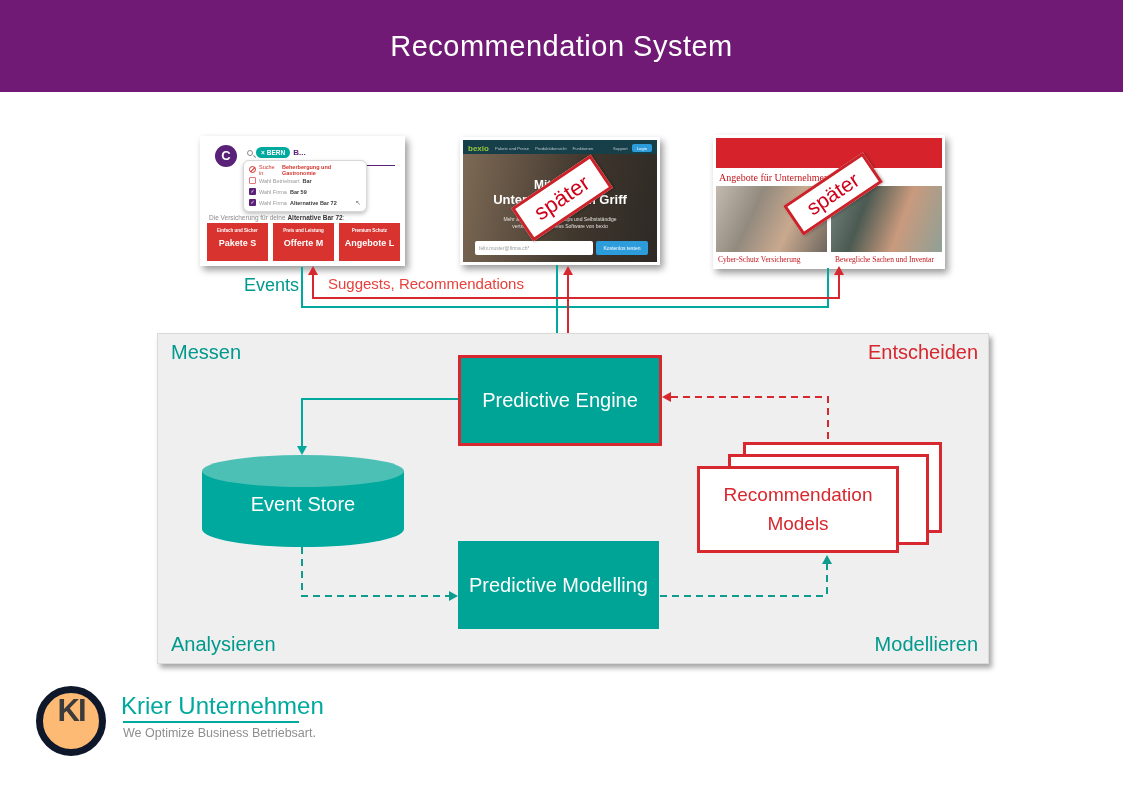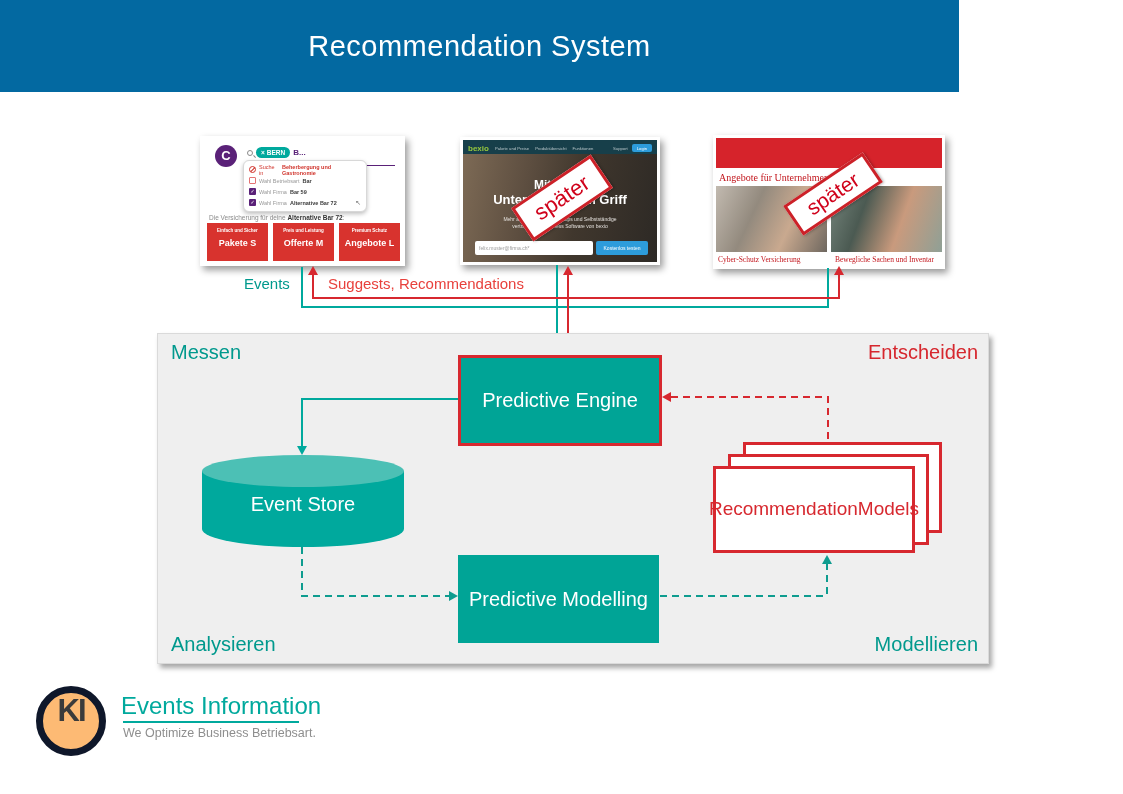--- a/index.html
+++ b/index.html
@@ -1,21 +1,21 @@
 <!DOCTYPE html>
 <html><head>
 <meta charset="utf-8">
 <style>
   * { margin:0; padding:0; box-sizing:border-box; }
   html,body { background:#ffffff; }
   body { font-family:"Liberation Sans", sans-serif; }
   .canvas { position:relative; width:1123px; height:794px; background:#ffffff; overflow:hidden; }
 
   
-  .topbar { position:absolute; left:0; top:0; width:959px; height:92px; background:#0369a1; }
+  .topbar { position:absolute; left:0; top:0; width:1123px; height:92px; background:#701a75; }
   .topbar h1 { position:absolute; left:0; right:0; top:30px; text-align:center; color:#ffffff;
                font-size:29px; font-weight:300; letter-spacing:.5px; }
 
   
   .ln { position:absolute; }
   .h-teal { height:2px; background:#00A99D; }
   .v-teal { width:2px;  background:#00A99D; }
   .h-red  { height:2px; background:#D7282F; }
   .v-red  { width:2px;  background:#D7282F; }
   .dash-h-red  { height:2px; background:repeating-linear-gradient(90deg,#D7282F 0 7px,transparent 7px 12px); }
@@ -23,21 +23,21 @@
   .dash-h-teal { height:2px; background:repeating-linear-gradient(90deg,#0E9C8F 0 7px,transparent 7px 12px); }
   .dash-v-teal { width:2px;  background:repeating-linear-gradient(180deg,#0E9C8F 0 7px,transparent 7px 12px); }
   .ah { position:absolute; width:0; height:0; }
   .ah.up.red    { border-left:5px solid transparent; border-right:5px solid transparent; border-bottom:9px solid #D7282F; }
   .ah.up.teal   { border-left:5px solid transparent; border-right:5px solid transparent; border-bottom:9px solid #0E9C8F; }
   .ah.down.teal { border-left:5px solid transparent; border-right:5px solid transparent; border-top:9px solid #00A99D; }
   .ah.left.red  { border-top:5px solid transparent; border-bottom:5px solid transparent; border-right:9px solid #D7282F; }
   .ah.right.teal{ border-top:5px solid transparent; border-bottom:5px solid transparent; border-left:9px solid #0E9C8F; }
 
   
-  .lbl-events   { position:absolute; left:244px; top:275px; color:#00998D; font-size:15px; }
+  .lbl-events   { position:absolute; left:244px; top:275px; color:#00998D; font-size:18px; }
   .lbl-suggests { position:absolute; left:328px; top:275px; color:#E8413C; font-size:15px; }
 
   
   .thumb { position:absolute; background:#ffffff; border:3px solid #ffffff;
            box-shadow:3px 4px 7px rgba(0,0,0,.40); }
   
   .t1 { left:200px; top:136px; width:205px; height:130px; }
   .t1-logo { position:absolute; left:12px; top:6px; width:22px; height:22px; border-radius:50%;
              background:#5A2178; color:#fff; font-weight:bold; font-size:13px; text-align:center; line-height:22px; }
   .t1-search { position:absolute; left:44px; top:8px; display:flex; align-items:center; gap:3px; }
@@ -109,33 +109,33 @@
            background:#EFEFEF; border:1px solid #DADADA; box-shadow:3px 4px 5px rgba(0,0,0,.35); }
   .corner { position:absolute; font-size:20px; font-weight:300; }
   .corner.teal { color:#00998D; } .corner.red { color:#D6272E; }
   .c-tl { left:13px; top:7px; } .c-tr { right:10px; top:7px; }
   .c-bl { left:13px; bottom:7px; } .c-br { right:10px; bottom:7px; }
 
   
   .node { position:absolute; display:flex; align-items:center; justify-content:center;
           color:#ffffff; font-size:20px; font-weight:300; text-align:center; }
   .pe { left:458px; top:355px; width:204px; height:91px; background:#00A496; border:3px solid #D7282F; }
-  .pm { left:458px; top:555px; width:201px; height:88px; background:#00A496; }
+  .pm { left:458px; top:541px; width:201px; height:88px; background:#00A496; }
 
   .cyl { position:absolute; left:202px; top:455px; width:202px; height:92px; }
   .cyl-body { position:absolute; left:0; top:16px; width:202px; height:76px; background:#00A99D;
               border-bottom-left-radius:50% 18px; border-bottom-right-radius:50% 18px; }
   .cyl-top { position:absolute; left:0; top:0; width:202px; height:32px; background:#4CC0B5; border-radius:50%; }
   .cyl-label { position:absolute; left:0; right:0; top:38px; text-align:center; color:#fff;
                font-size:20px; font-weight:300; }
 
   .model-card { position:absolute; background:#ffffff; border:3px solid #D7282F; }
   .rm-back { left:743px; top:442px; width:199px; height:91px; }
   .rm-mid  { left:728px; top:454px; width:201px; height:91px; }
-  .rm-front{ left:713px; top:466px; width:202px; height:87px; display:flex; flex-direction:row;
+  .rm-front{ left:697px; top:466px; width:202px; height:87px; display:flex; flex-direction:column;
              align-items:center; justify-content:center; color:#D7282F; font-size:19px; font-weight:300; line-height:1.5; }
 
   
   .ki-ring { position:absolute; left:36px; top:686px; width:70px; height:70px; border-radius:50%;
              border:7px solid #0f172a; background:#fdba74; display:flex; align-items:flex-start; justify-content:center; }
   .ki-ring span { font-size:31px; font-weight:bold; color:#3B3B3B; letter-spacing:-2px; }
   .ki-name { position:absolute; left:121px; top:692px; color:#00A99D; font-size:24px; font-weight:400; }
   .ki-rule { position:absolute; left:123px; top:721px; width:176px; height:2px; background:#00A99D; }
   .ki-tag  { position:absolute; left:123px; top:726px; color:#8E8E8E; font-size:12.5px; }
 </style>
@@ -291,17 +291,17 @@
   <div class="ln dash-h-teal" style="left:301px;top:595px;width:148px;"></div>
   <div class="ah right teal" style="left:449px;top:591px;"></div>
 
   <div class="ln dash-h-teal" style="left:660px;top:595px;width:167px;"></div>
   <div class="ln dash-v-teal" style="left:826px;top:563px;height:33px;"></div>
   <div class="ah up teal" style="left:822px;top:555px;"></div>
 
   <div class="ki-ring">
     <span>KI</span>
   </div>
-  <div class="ki-name">Events Information</div>
+  <div class="ki-name">Krier Unternehmen</div>
   <div class="ki-rule"></div>
   <div class="ki-tag">We Optimize Business Betriebsart.</div>
 
 </div>
 
 </body></html>

